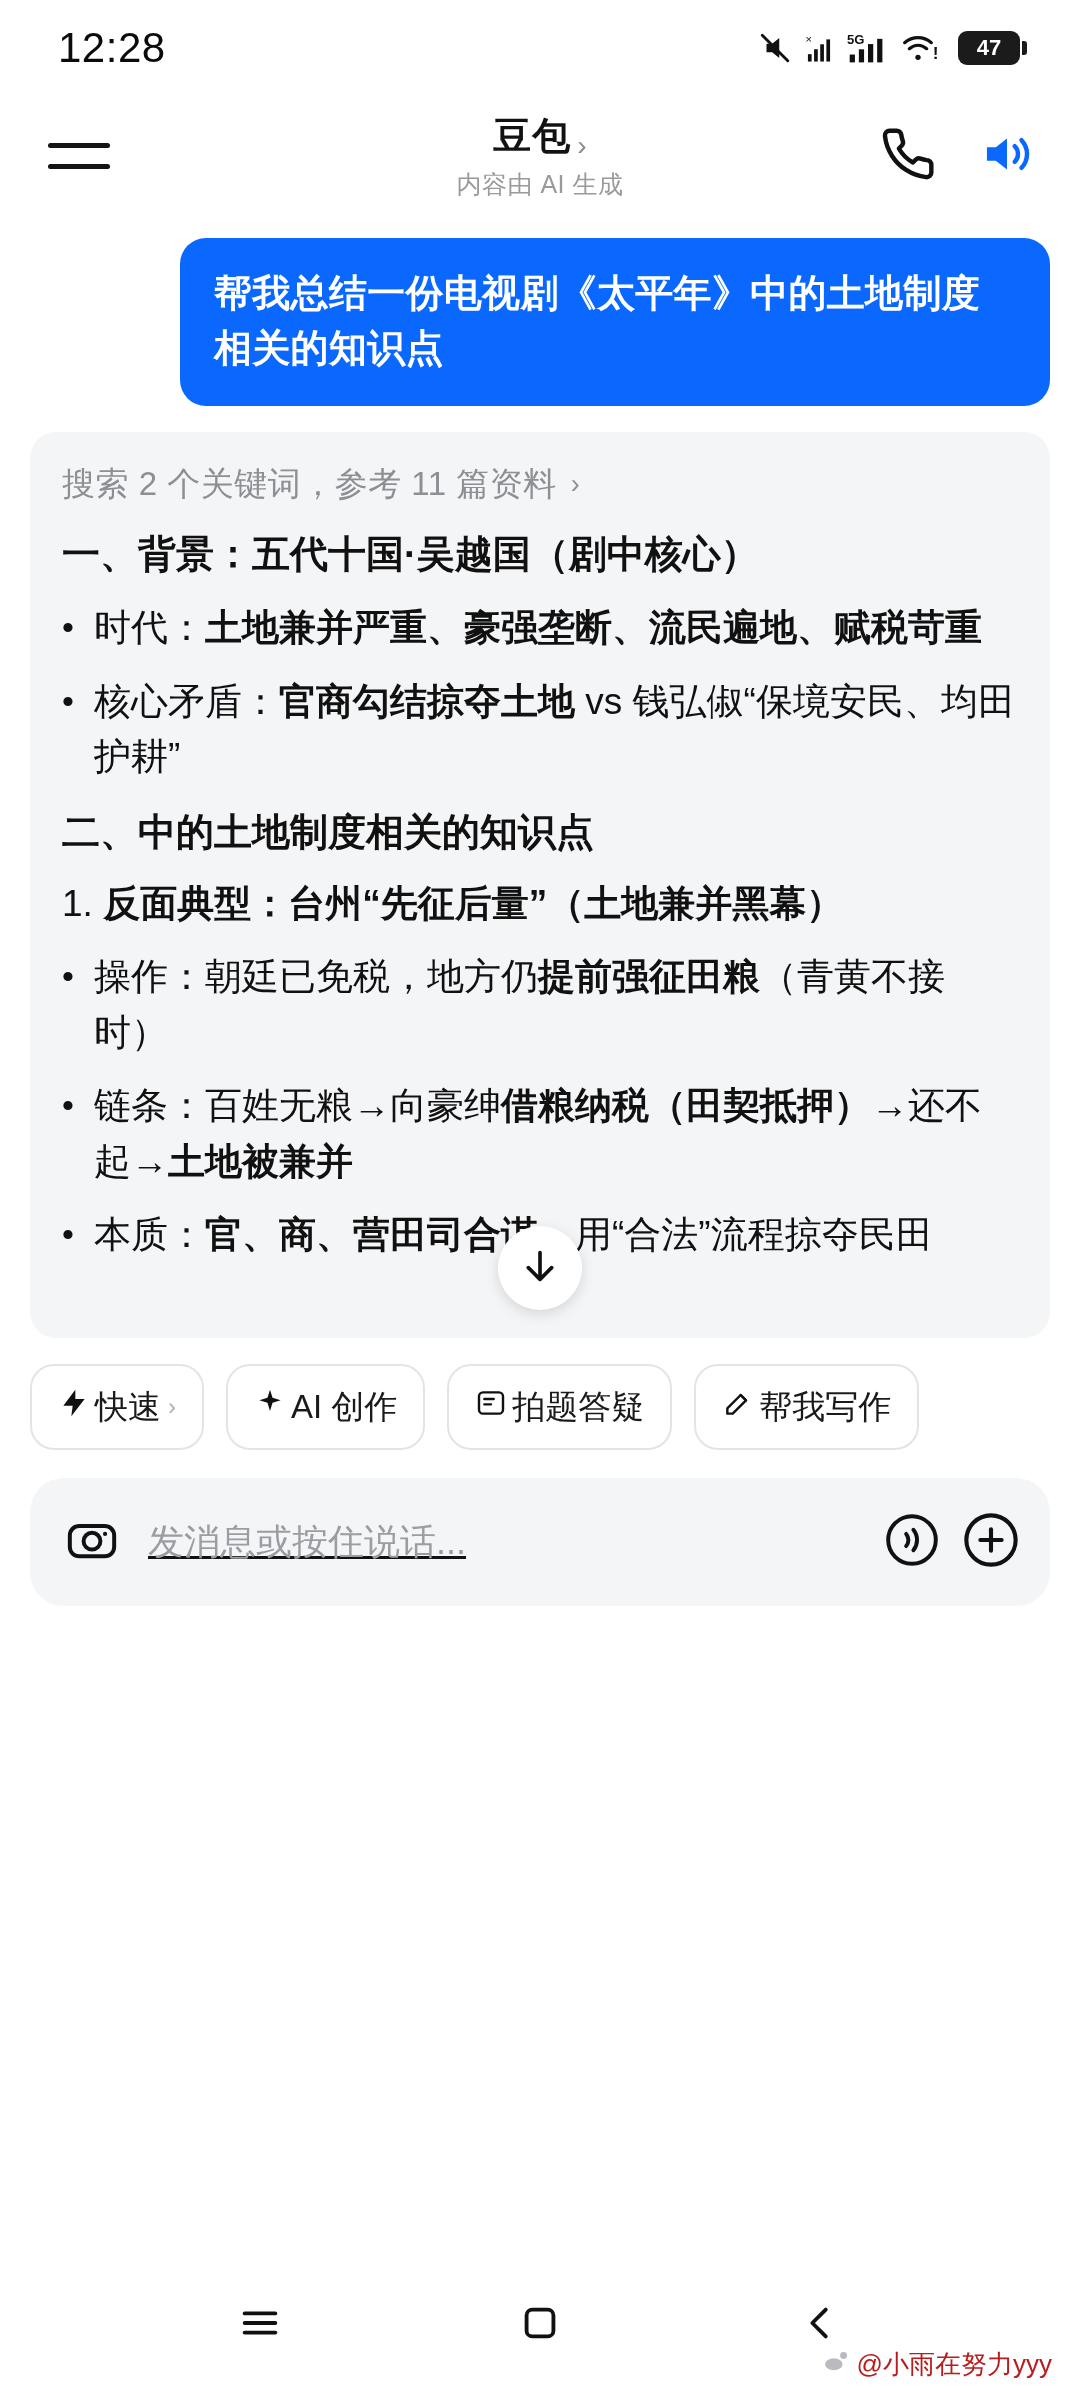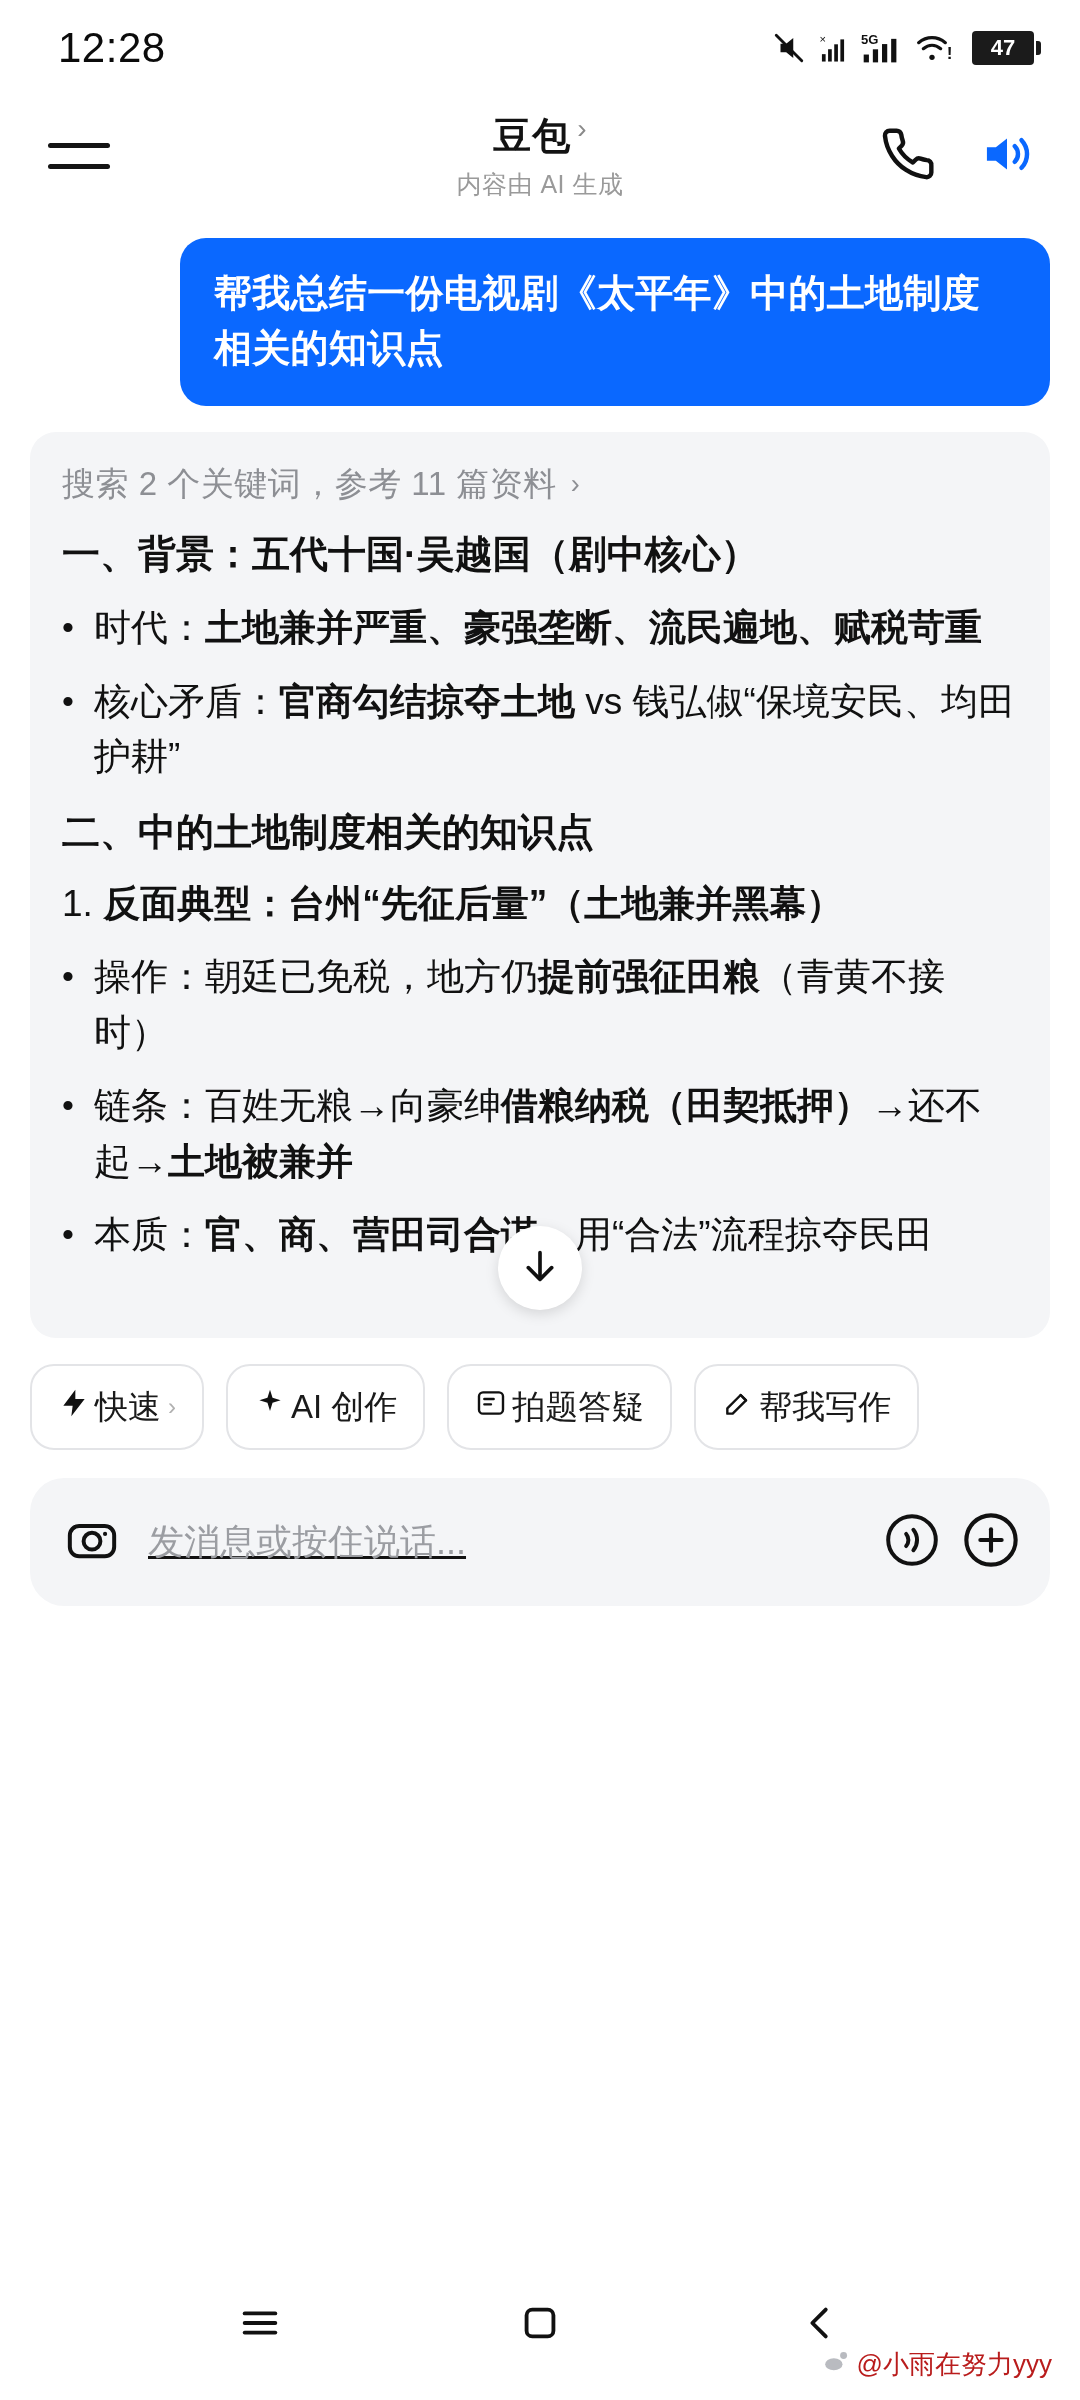--- a/index.html
+++ b/index.html
@@ -12,37 +12,37 @@
     overflow: hidden;
     position: relative;
   }
 
   
   .statusbar {
     height: 96px;
     display: flex;
     align-items: center;
     justify-content: space-between;
-    padding: 0 46px 0 58px;
+    padding: 0 60px 0 58px;
   }
   .status-time {
     font-size: 42px;
     font-weight: 500;
     letter-spacing: 0.5px;
     color: #0b0b0b;
   }
   .status-icons {
     display: flex;
     align-items: center;
     gap: 12px;
   }
   .status-icons svg { display:block; }
   .battery {
     width: 62px; height: 34px;
-    border-radius: 4px;
+    border-radius: 9px;
     background: #1b1b1b;
     color: #fff;
     font-size: 22px;
     font-weight: 700;
     display: flex;
     align-items: center;
     justify-content: center;
     position: relative;
     margin-left: 4px;
   }
@@ -74,21 +74,21 @@
   }
   .appbar-center {
     position: absolute;
     left: 0; right: 0;
     display: flex;
     flex-direction: column;
     align-items: center;
     pointer-events: none;
   }
   .appbar-title-row {
-    display: flex; align-items: flex-start; gap: 6px;
+    display: flex; align-items: flex-end; gap: 6px;
   }
   .appbar-title {
     font-size: 38px;
     font-weight: 700;
     color: #121212;
     letter-spacing: 1px;
   }
   .appbar-chevron {
     font-size: 28px;
     color: #8a8a8a;

